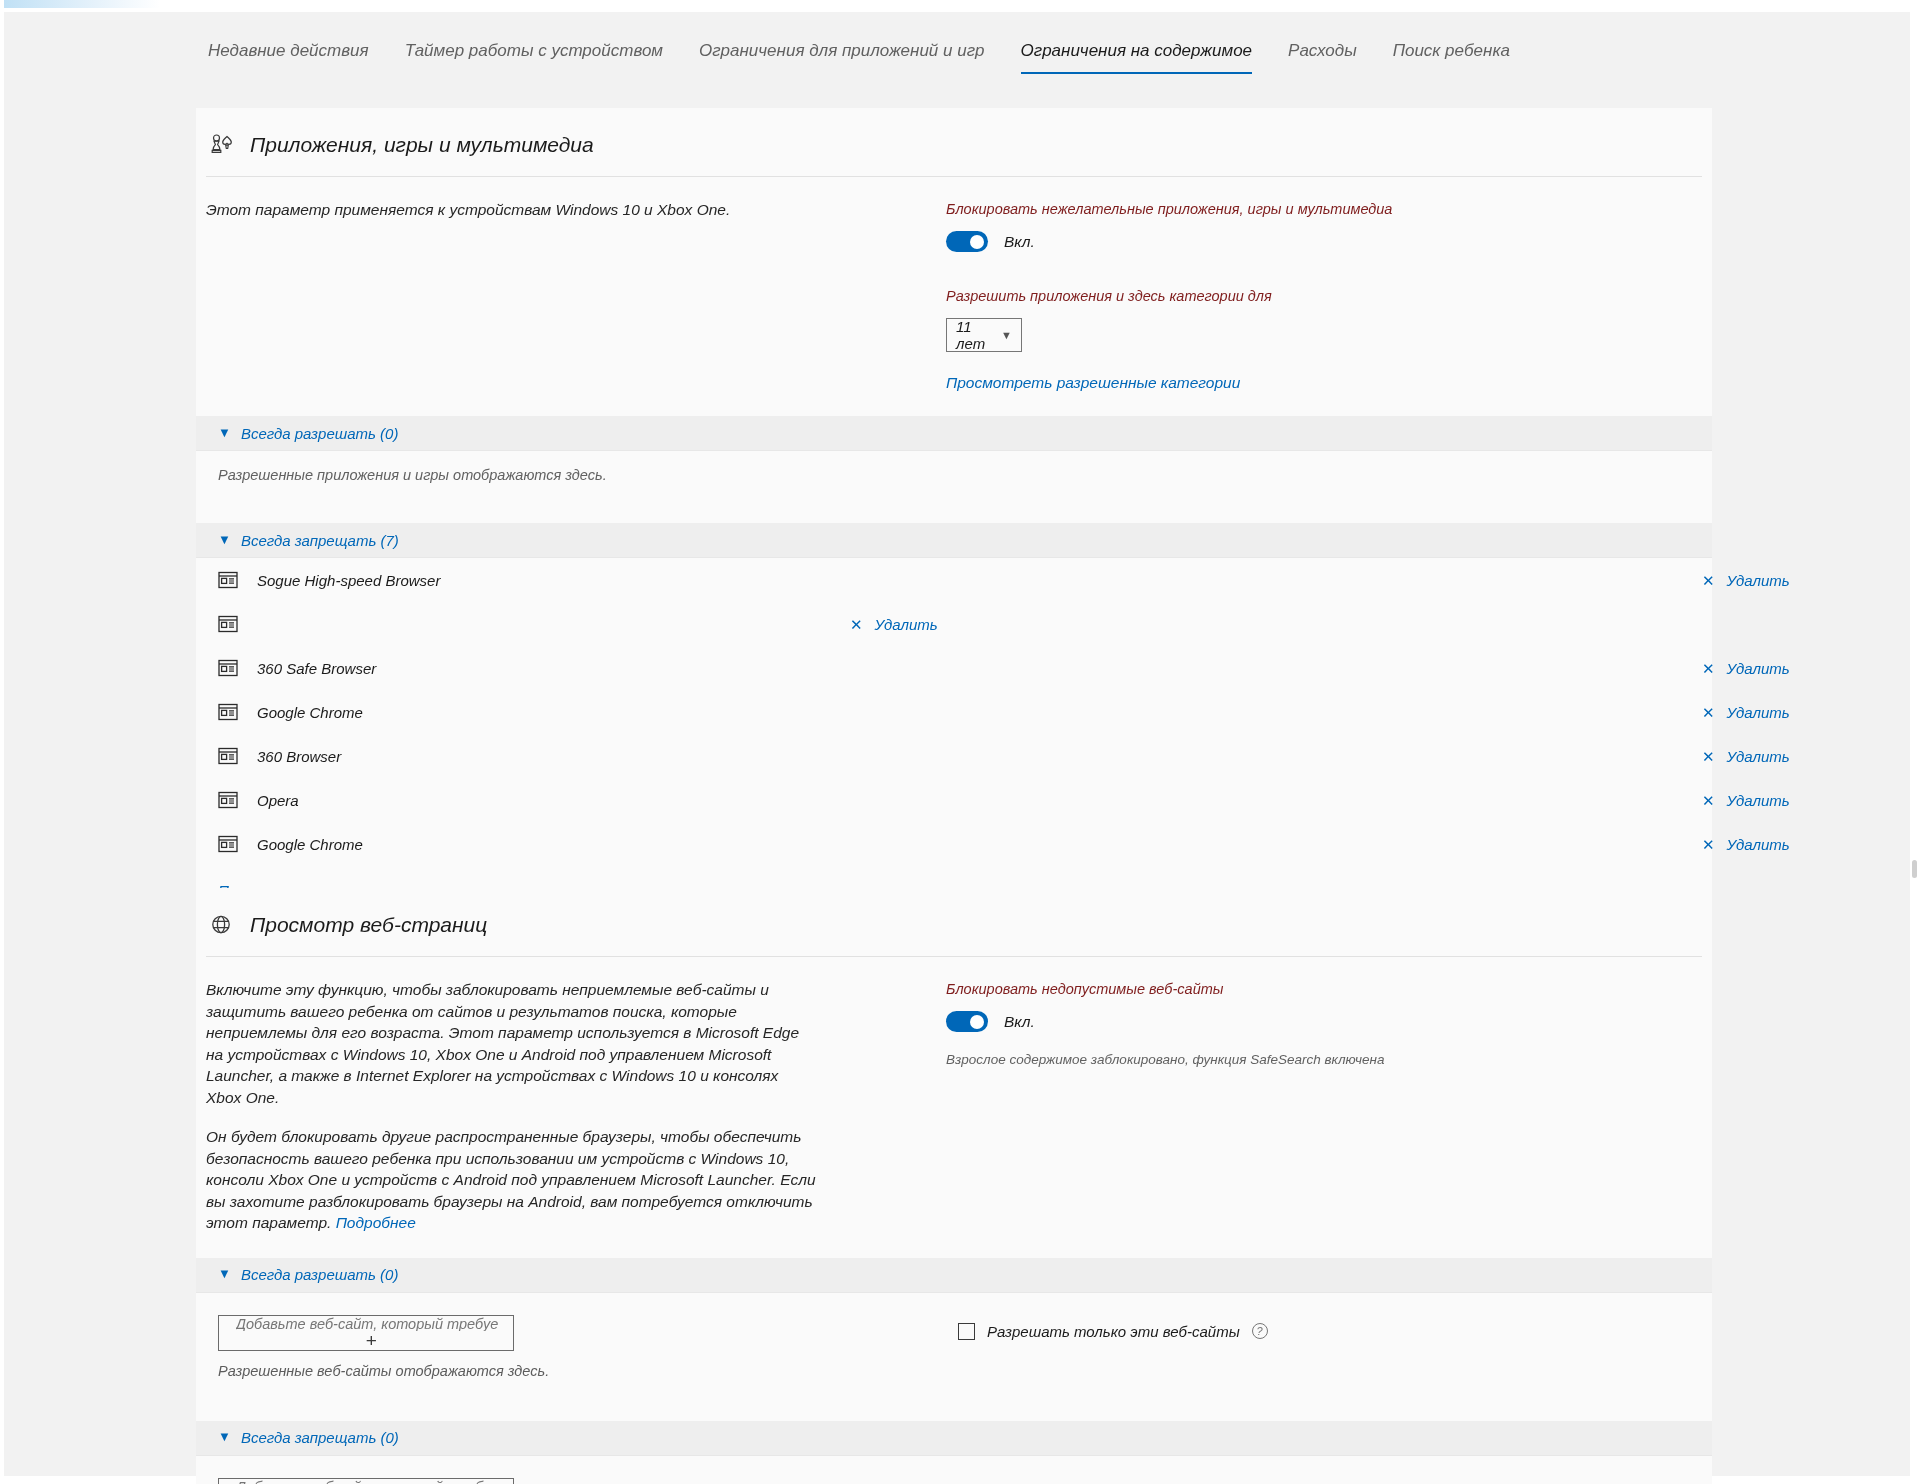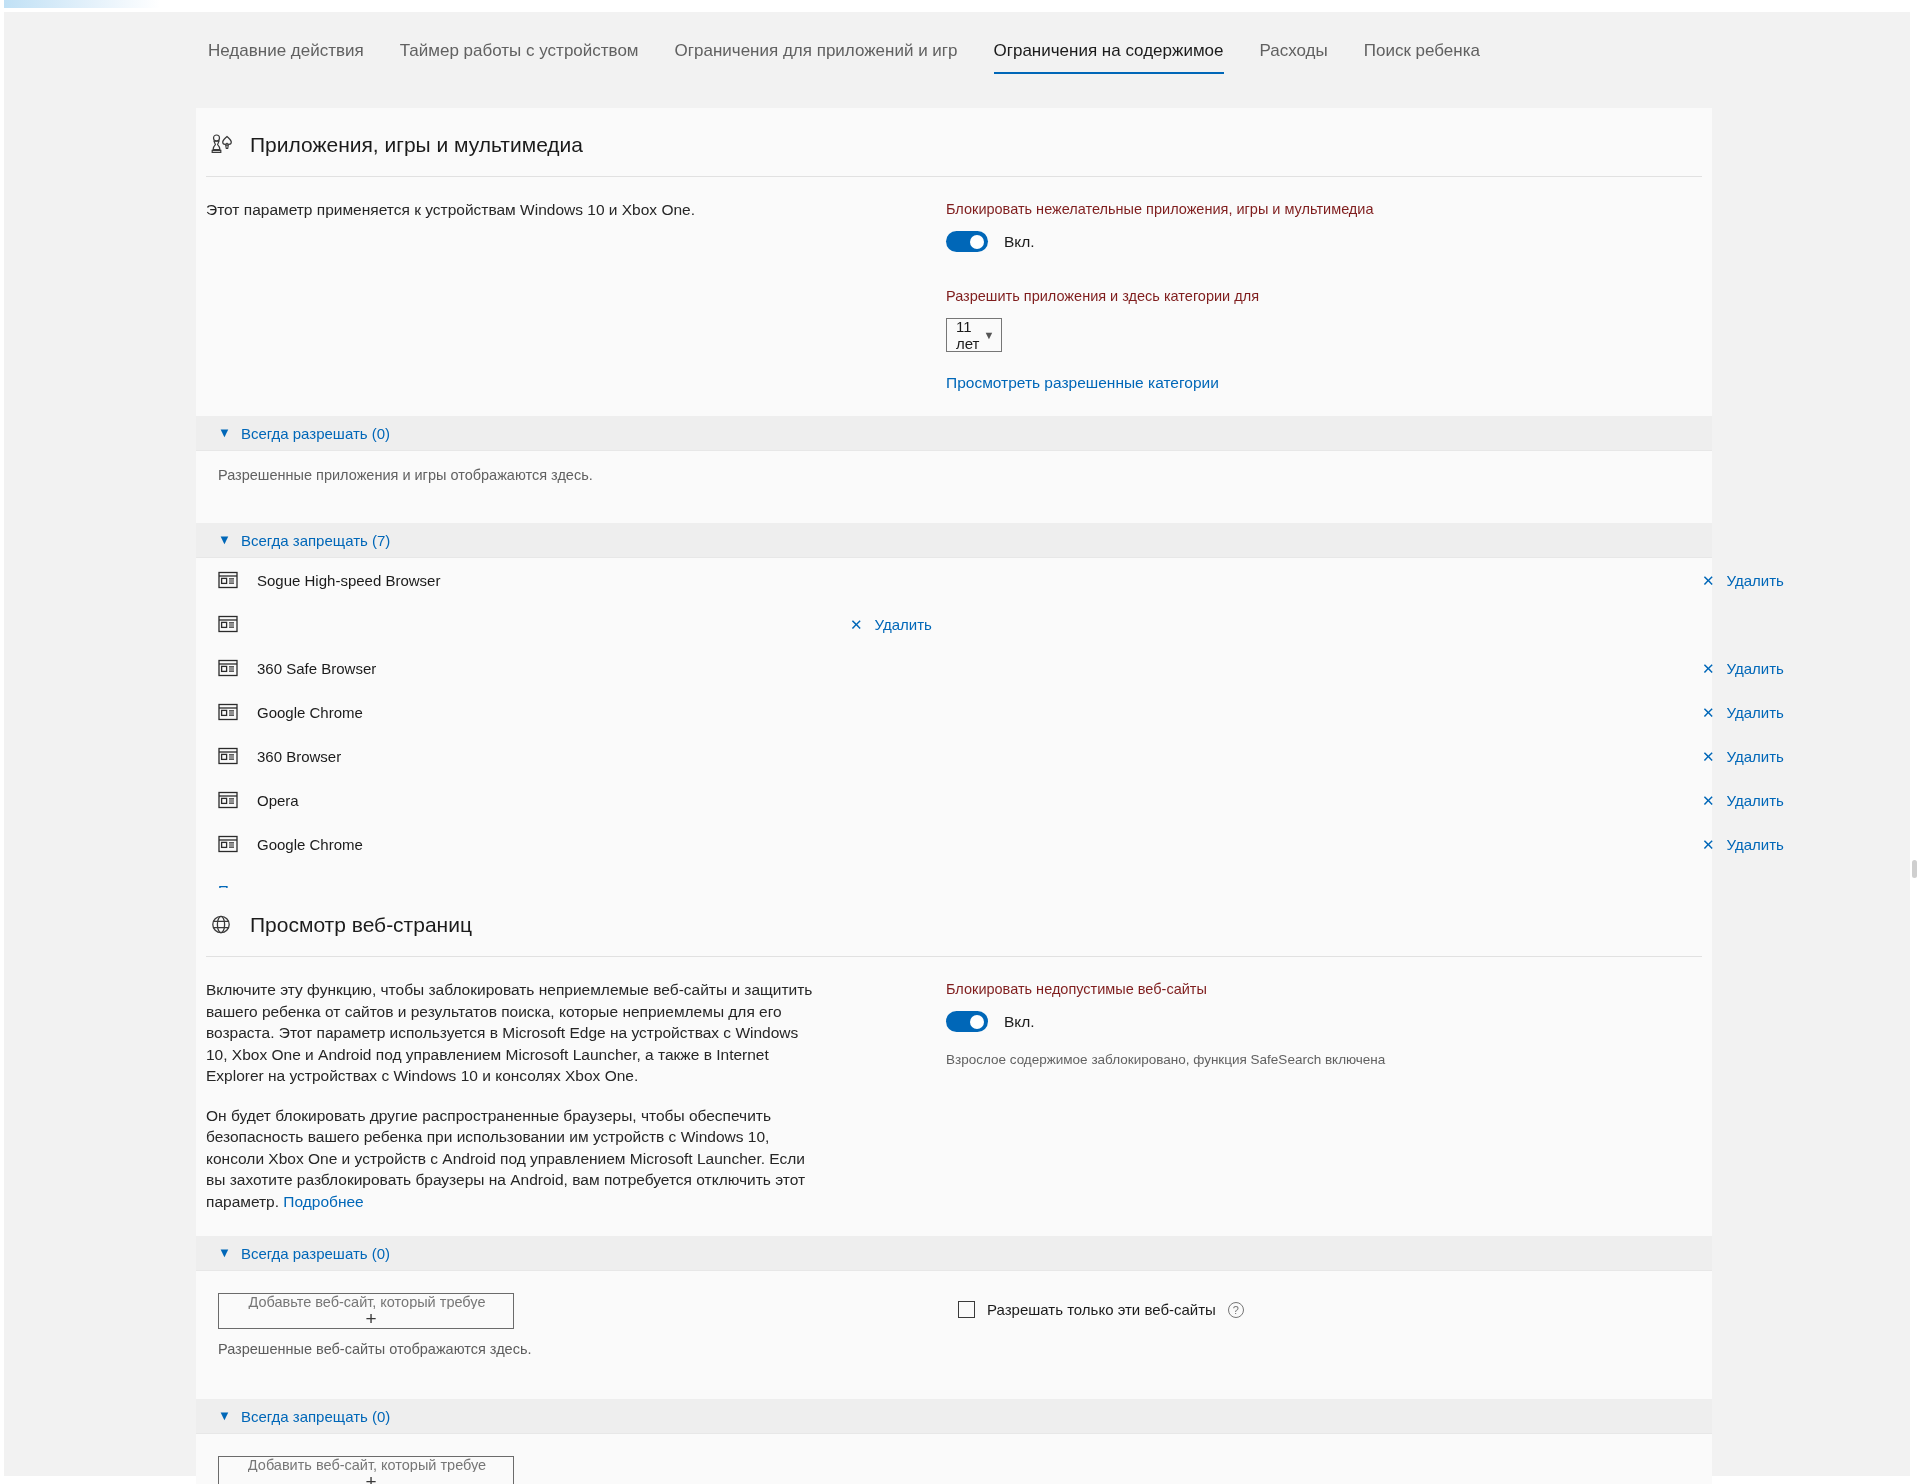--- a/index.html
+++ b/index.html
@@ -9,20 +9,21 @@
     width: 1920px; height: 1484px;
     background: #ffffff;
     font-family: "Liberation Sans", "DejaVu Sans", sans-serif;
     -webkit-font-smoothing: antialiased;
   }
   #page {
     position: relative;
     width: 1920px; height: 1484px;
     background: #f2f2f2;
     overflow: hidden;
+    font-style: italic;
   }
 
   
   .top-strip {
     position: absolute; top: 0; left: 0;
     width: 1920px; height: 12px;
     background: #ffffff;
   }
   .top-strip .glow {
     position: absolute; top: 0; left: 0;
@@ -148,21 +149,21 @@
   .subnote {
     font-size: 13.5px;
     color: #616161;
     margin-top: 18px;
     line-height: 19px;
   }
 
   .age-label { margin-top: 34px; }
   .age-select {
     margin-top: 10px;
-    width: 56px; height: 34px;
+    width: 76px; height: 34px;
     border: 1px solid #767676;
     background: #fafafa;
     display: flex; align-items: center;
     justify-content: flex-start;
     padding: 0 9px;
     font-size: 15px; color: #1b1b1b;
     cursor: pointer;
   }
   .age-select .chev { color: #555; font-size: 11px; margin-left: 4px; }
 

